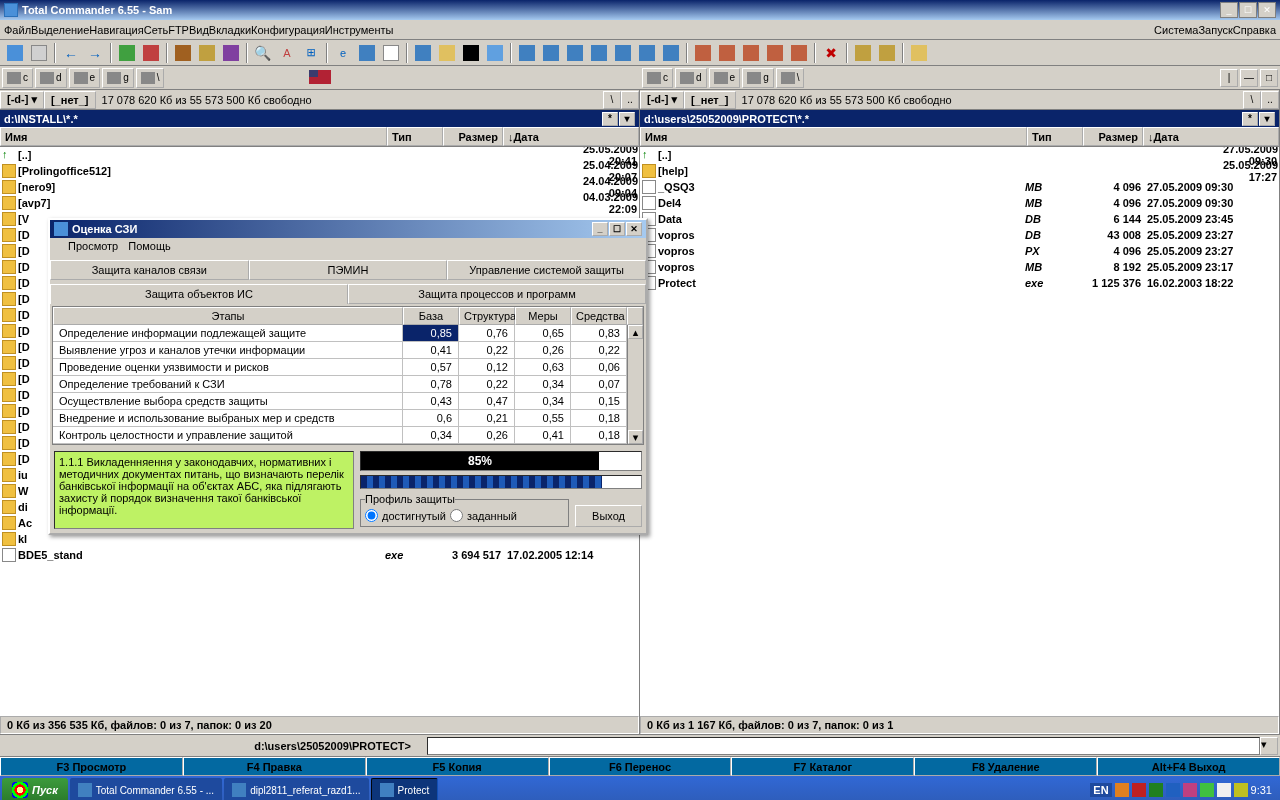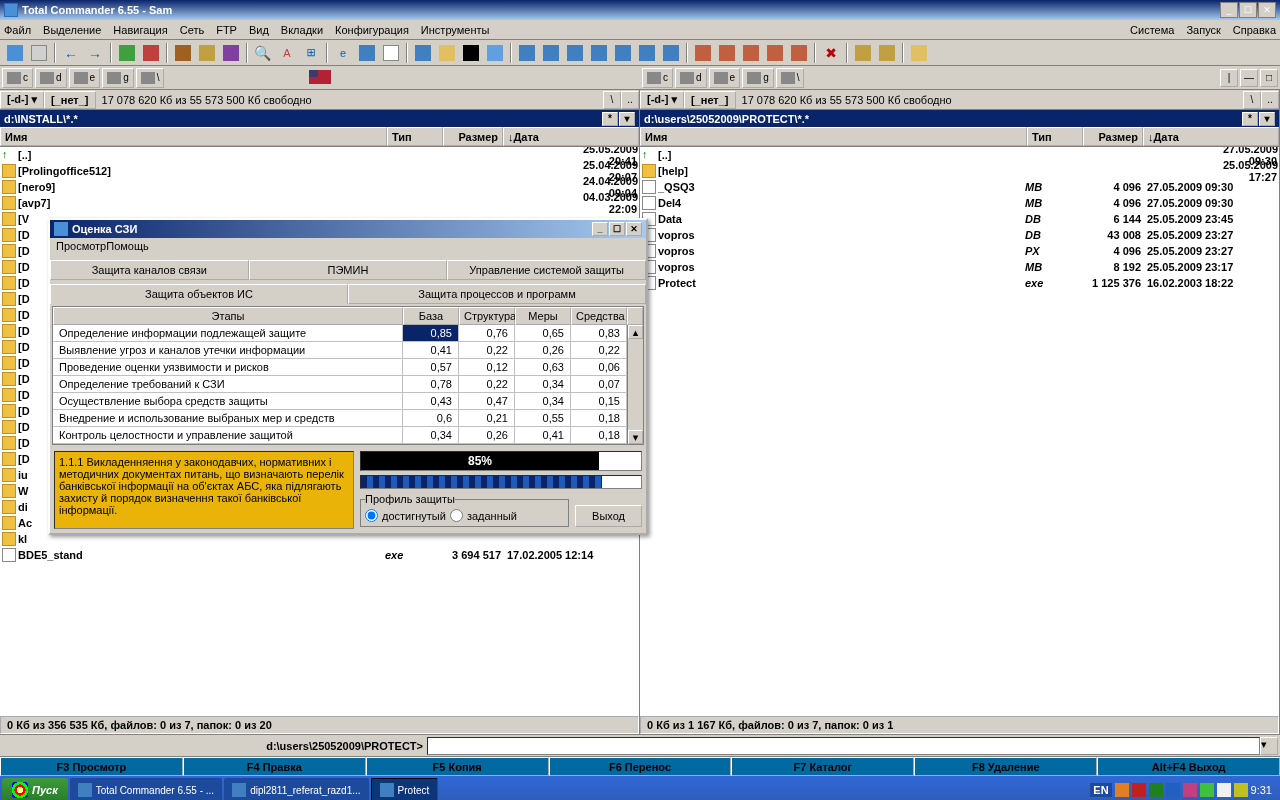--- a/index.html
+++ b/index.html
@@ -5,21 +5,21 @@
 * { margin: 0; padding: 0; box-sizing: border-box; font-family: Tahoma, Arial, sans-serif; font-size: 11px; }
 body { background: #d4d0c8; width: 1280px; height: 800px; overflow: hidden; }
 
 .titlebar { background: linear-gradient(#0a246a, #a6caf0); height: 20px; display: flex; align-items: center; padding: 0 4px; color: white; }
 .titlebar .icon { width: 14px; height: 14px; background: #4a90d9; border: 1px solid #2a70b9; margin-right: 4px; }
 .titlebar .title { flex: 1; font-weight: bold; }
 .titlebar .win-btns { display: flex; gap: 1px; }
 .titlebar .win-btn { width: 18px; height: 16px; background: #d4d0c8; border: 1px solid #808080; display: flex; align-items: center; justify-content: center; font-size: 9px; font-family: Marlett, Arial; cursor: default; }
 
 .menubar { background: #d4d0c8; height: 20px; display: flex; align-items: center; padding: 0 4px; border-bottom: 1px solid #808080; justify-content: space-between; }
-.menubar .menu-left, .menubar .menu-right { display: flex; gap: 12px; }
+.menubar .menu-left, .menubar .menu-right { display: flex; }
 .menubar span { cursor: default; }
 
 .toolbar { background: #d4d0c8; height: 26px; display: flex; align-items: center; padding: 2px 4px; gap: 2px; border-bottom: 1px solid #808080; }
 .tb-btn { width: 22px; height: 22px; border: 1px solid #d4d0c8; display: flex; align-items: center; justify-content: center; }
 .tb-sep { width: 2px; height: 20px; border-left: 1px solid #808080; border-right: 1px solid #fff; margin: 0 2px; }
 .tb-icon { width: 16px; height: 16px; }
 
 .panels { display: flex; height: 644px; }
 .panel { flex: 1; display: flex; flex-direction: column; border-right: 1px solid #808080; }
 
@@ -52,63 +52,63 @@
 .fi-folder { background: #f0c040; border: 1px solid #c09020; }
 .fi-file { background: #fff; border: 1px solid #888; }
 .fr-name { flex: 1; font-weight: bold; }
 .fr-type { width: 56px; font-weight: bold; font-style: italic; }
 .fr-size { width: 60px; text-align: right; font-weight: bold; }
 .fr-date { width: 136px; font-weight: bold; padding-left: 6px; }
 
 .status-line { height: 18px; padding: 2px 6px; border-top: 1px solid #fff; font-weight: bold; background:#d4d0c8; border: 1px inset #fff; }
 
 .cmdbar { height: 22px; display: flex; align-items: center; padding: 2px; border-top: 1px solid #808080; }
-.cmdbar .prompt { width: 425px; text-align: right; padding-right: 4px; font-weight: bold; }
+.cmdbar .prompt { width: 425px; text-align: right; padding-right: 16px; font-weight: bold; }
 .cmdbar .cmdinput { flex: 1; height: 18px; border: 1px inset #808080; background: white; }
 .cmdbar .cmddropdown { width:18px; height:18px; border:1px outset #fff; background:#d4d0c8; }
 
 .fkeys { height: 20px; display: flex; border-top: 1px solid #808080; }
 .fkey { flex: 1; border: 1px outset #fff; display: flex; align-items: center; justify-content: center; font-weight: bold; background:#0369a1; }
 
 .taskbar { height: 28px; background: linear-gradient(#3168d5, #2e5cb8); display: flex; align-items: center; padding: 2px; gap: 2px; }
 .start-btn { height: 24px; padding: 0 10px; background: linear-gradient(#3c9b3c, #2a7a2a); color: white; font-weight: bold; border-radius: 3px; display:flex;align-items:center;gap:4px; font-style: italic; }
 .task-item { height: 24px; padding: 0 8px; background: #1e4a9e; color: white; border-radius: 2px; display:flex;align-items:center;gap:4px; max-width: 160px; overflow:hidden; white-space:nowrap; font-size: 10px; }
 .task-item.active { background: #0d357a; border: 1px inset #0a2a60; }
 .tray { margin-left: auto; display: flex; align-items: center; gap: 3px; padding: 0 6px; color: white; font-size: 10px; }
 .tray-icon { width: 14px; height: 14px; }
 
 
 .dialog { position: absolute; left: 48px; top: 218px; width: 600px; background: #d4d0c8; border: 2px outset #fff; box-shadow: 2px 2px 4px rgba(0,0,0,0.4); }
 .dialog-title { background: linear-gradient(to right, #0a246a, #a6caf0); height: 18px; display: flex; align-items: center; padding: 0 4px; color: white; font-weight: bold; }
 .dialog-title .dt-icon { width: 14px; height: 14px; margin-right: 4px; background: #4a90d9; }
 .dialog-title .dt-text { flex: 1; }
 .dialog-title .dt-btns { display: flex; gap: 1px; }
 .dialog-title .dt-btn { width: 16px; height: 14px; background: #d4d0c8; border: 1px outset #fff; color: black; font-size: 9px; display:flex;align-items:center;justify-content:center; }
-.dialog-menu { height: 18px; padding: 2px 6px; display: flex; gap: 0; }
+.dialog-menu { height: 18px; padding: 2px 6px; display: flex; gap: 10px; margin-left: 12px; }
 .dialog-tabs { display: flex; flex-wrap: wrap; margin-top: 4px; }
 .dialog-tab { border: 1px outset #fff; padding: 3px 8px; background: #d4d0c8; min-width: 160px; text-align: center; }
 .dialog-tab.row1 { width: 33.33%; }
 .dialog-tab.row2 { width: 50%; }
 .dialog-tab.active { background: #d4d0c8; border-bottom: none; position: relative; z-index: 1; }
 
 .dialog-table { border: 1px solid #808080; margin: 2px; background: white; }
 .dt-header { display: flex; background: #d4d0c8; }
 .dt-hcol { border: 1px outset #fff; padding: 2px 4px; text-align: center; }
 .dt-hc-stage { flex: 1; }
 .dt-hc-val { width: 56px; }
 .dt-hc-sb { width: 16px; }
 .dt-row { display: flex; border-bottom: 1px solid #c0c0c0; }
 .dt-cell { padding: 2px 6px; border-right: 1px solid #c0c0c0; }
 .dt-c-stage { flex: 1; }
 .dt-c-val { width: 56px; text-align: right; }
 .dt-c-val.sel { background: #0a246a; color: white; }
 .dt-sb { width: 16px; background: #d4d0c8; border-left: 1px solid #808080; }
 
 .dialog-bottom { display: flex; padding: 4px; gap: 6px; }
-.desc-box { width: 300px; height: 78px; border: 1px inset #808080; background: #eab308; padding: 4px; font-size: 11px; }
+.desc-box { width: 300px; height: 78px; border: 1px inset #808080; background: #bef264; padding: 4px; font-size: 11px; }
 .right-box { flex: 1; display: flex; flex-direction: column; gap: 4px; }
 .progress-outer { height: 20px; border: 1px inset #808080; background: white; position: relative; display:flex; }
 .progress-inner { background: black; color: white; display: flex; align-items: center; justify-content: center; font-weight: bold; font-size: 12px; }
 .progress2 { height: 14px; border: 1px inset #808080; background: white; }
 .progress2-inner { height: 100%; background: repeating-linear-gradient(90deg, #0a246a, #0a246a 6px, #1e5ab8 6px, #1e5ab8 12px); }
 .profile-box { border: 1px solid #808080; padding: 4px; font-size: 11px; }
 .profile-row { display: flex; align-items: center; gap: 4px; }
 .exit-btn { padding: 4px 16px; border: 1px outset #fff; background: #d4d0c8; margin-left: auto; }
 
 .us-flag { width: 22px; height: 14px; background: linear-gradient(#b22234 0%, #b22234 100%); position: relative; display: inline-block; }

